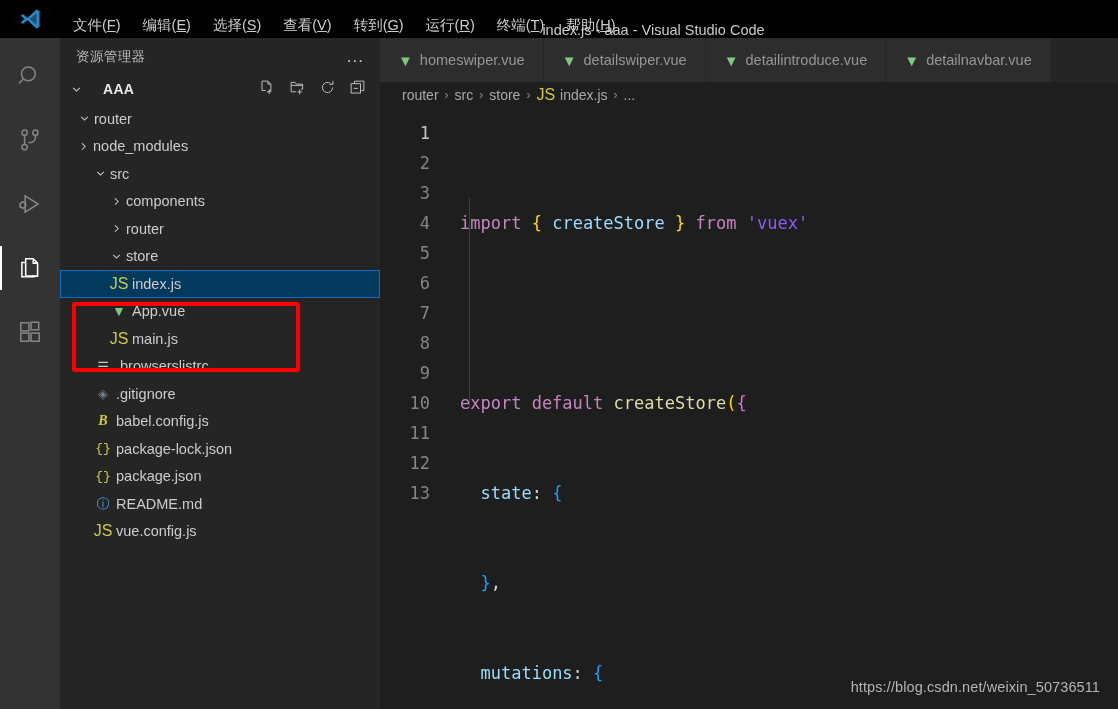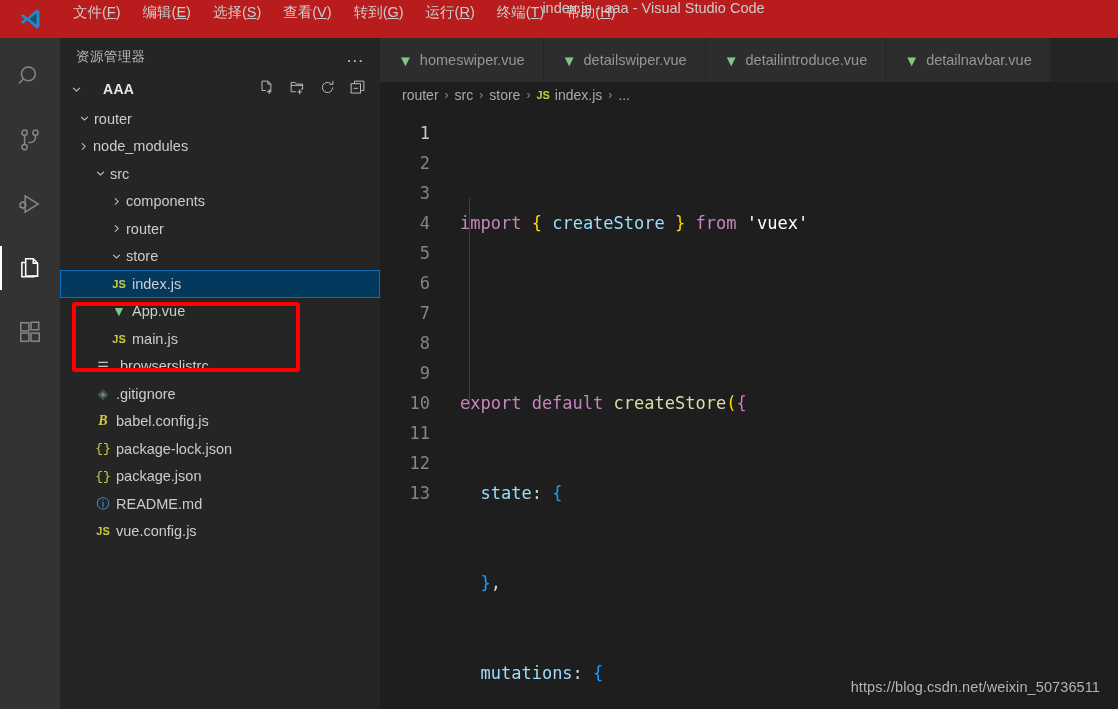--- a/index.html
+++ b/index.html
@@ -6,21 +6,21 @@
   html, body {
     width: 1118px; height: 709px;
     background: #1e1e1e;
     font-family: "Liberation Sans", "DejaVu Sans", sans-serif;
     overflow: hidden;
   }
   .app { position: relative; width: 1118px; height: 709px; display: flex; flex-direction: column; }
 
   
   .titlebar {
-    height: 38px; background: #b91c1c; display: flex; align-items: flex-start;
+    height: 38px; background: #000000; display: flex; align-items: flex-end;
     flex: 0 0 38px; position: relative;
   }
   .vscode-logo { width: 60px; height: 38px; display: flex; align-items: center; justify-content: center; }
   .menu { display: flex; align-items: center; gap: 0px; padding-left: 2px; }
   .menu-item {
     font-size: 14.5px; color: #cccccc; padding: 4px 11px; white-space: nowrap;
     line-height: 1.2; cursor: default;
   }
   .menu-item u { text-decoration: underline; }
   .window-title {
@@ -74,21 +74,21 @@
   .tree-row {
     height: 27.5px; display: flex; align-items: center; font-size: 14.5px;
     color: #cccccc; cursor: pointer; position: relative; white-space: nowrap;
   }
   .tree-row.selected { background: #04395e; box-shadow: inset 0 0 0 1px #0a6ebd; }
   .chev { width: 16px; display: inline-flex; justify-content: center; align-items: center; flex: 0 0 16px; }
   .chev svg { stroke: #cccccc; fill: none; stroke-width: 1.3; }
   .ficon { width: 22px; flex: 0 0 22px; display: inline-flex; justify-content: center; align-items: center; font-size: 12px; }
   .lbl { padding-left: 2px; }
 
-  .js-icon { color: #cbcb41; font-weight: bold; font-size: 11px; font-family: "Liberation Sans", sans-serif; }
+  .js-icon { color: #cbcb41; font-weight: normal; font-size: 16px; font-family: "Liberation Sans", sans-serif; }
   .vue-icon { color: #81c784; font-size: 14px; line-height: 1; }
   .brace-icon { color: #cbcb41; font-size: 13px; font-family: "Liberation Mono", monospace; }
   .readme-icon { color: #4a9fd5; font-size: 13px; }
   .babel-icon { color: #cbcb41; font-size: 14px; font-style: italic; font-family: "Liberation Serif", serif; font-weight: bold;}
   .list-icon { color: #c5c5c5; font-size: 13px; }
   .git-icon { color: #6d8086; font-size: 13px; }
 
   
   .annot-box {
     position: absolute; border: 4px solid #ff0000; border-radius: 3px;
@@ -127,21 +127,21 @@
     padding-left: 18px;
   }
   .code .ln { position: relative; height: 30px; }
   .indent-guide {
     position: absolute; left: 27px; top: 90px; width: 1px; height: 210px;
     background: #404040;
   }
   .k-purple { color: #c586c0; }
   .k-blue   { color: #9cdcfe; }
   .k-yellow { color: #dcdcaa; }
-  .k-orange { color: #ffffff; }
+  .k-orange { color: #8b5cf6; }
   .k-plain  { color: #d4d4d4; }
   .k-brkt1  { color: #ffd700; }
   .k-brkt2  { color: #da70d6; }
   .k-brkt3  { color: #179fff; }
 
   .watermark {
     position: absolute; right: 18px; bottom: 14px;
     font-size: 14.5px; color: #b4b4b4; letter-spacing: .1px;
   }
 </style>

